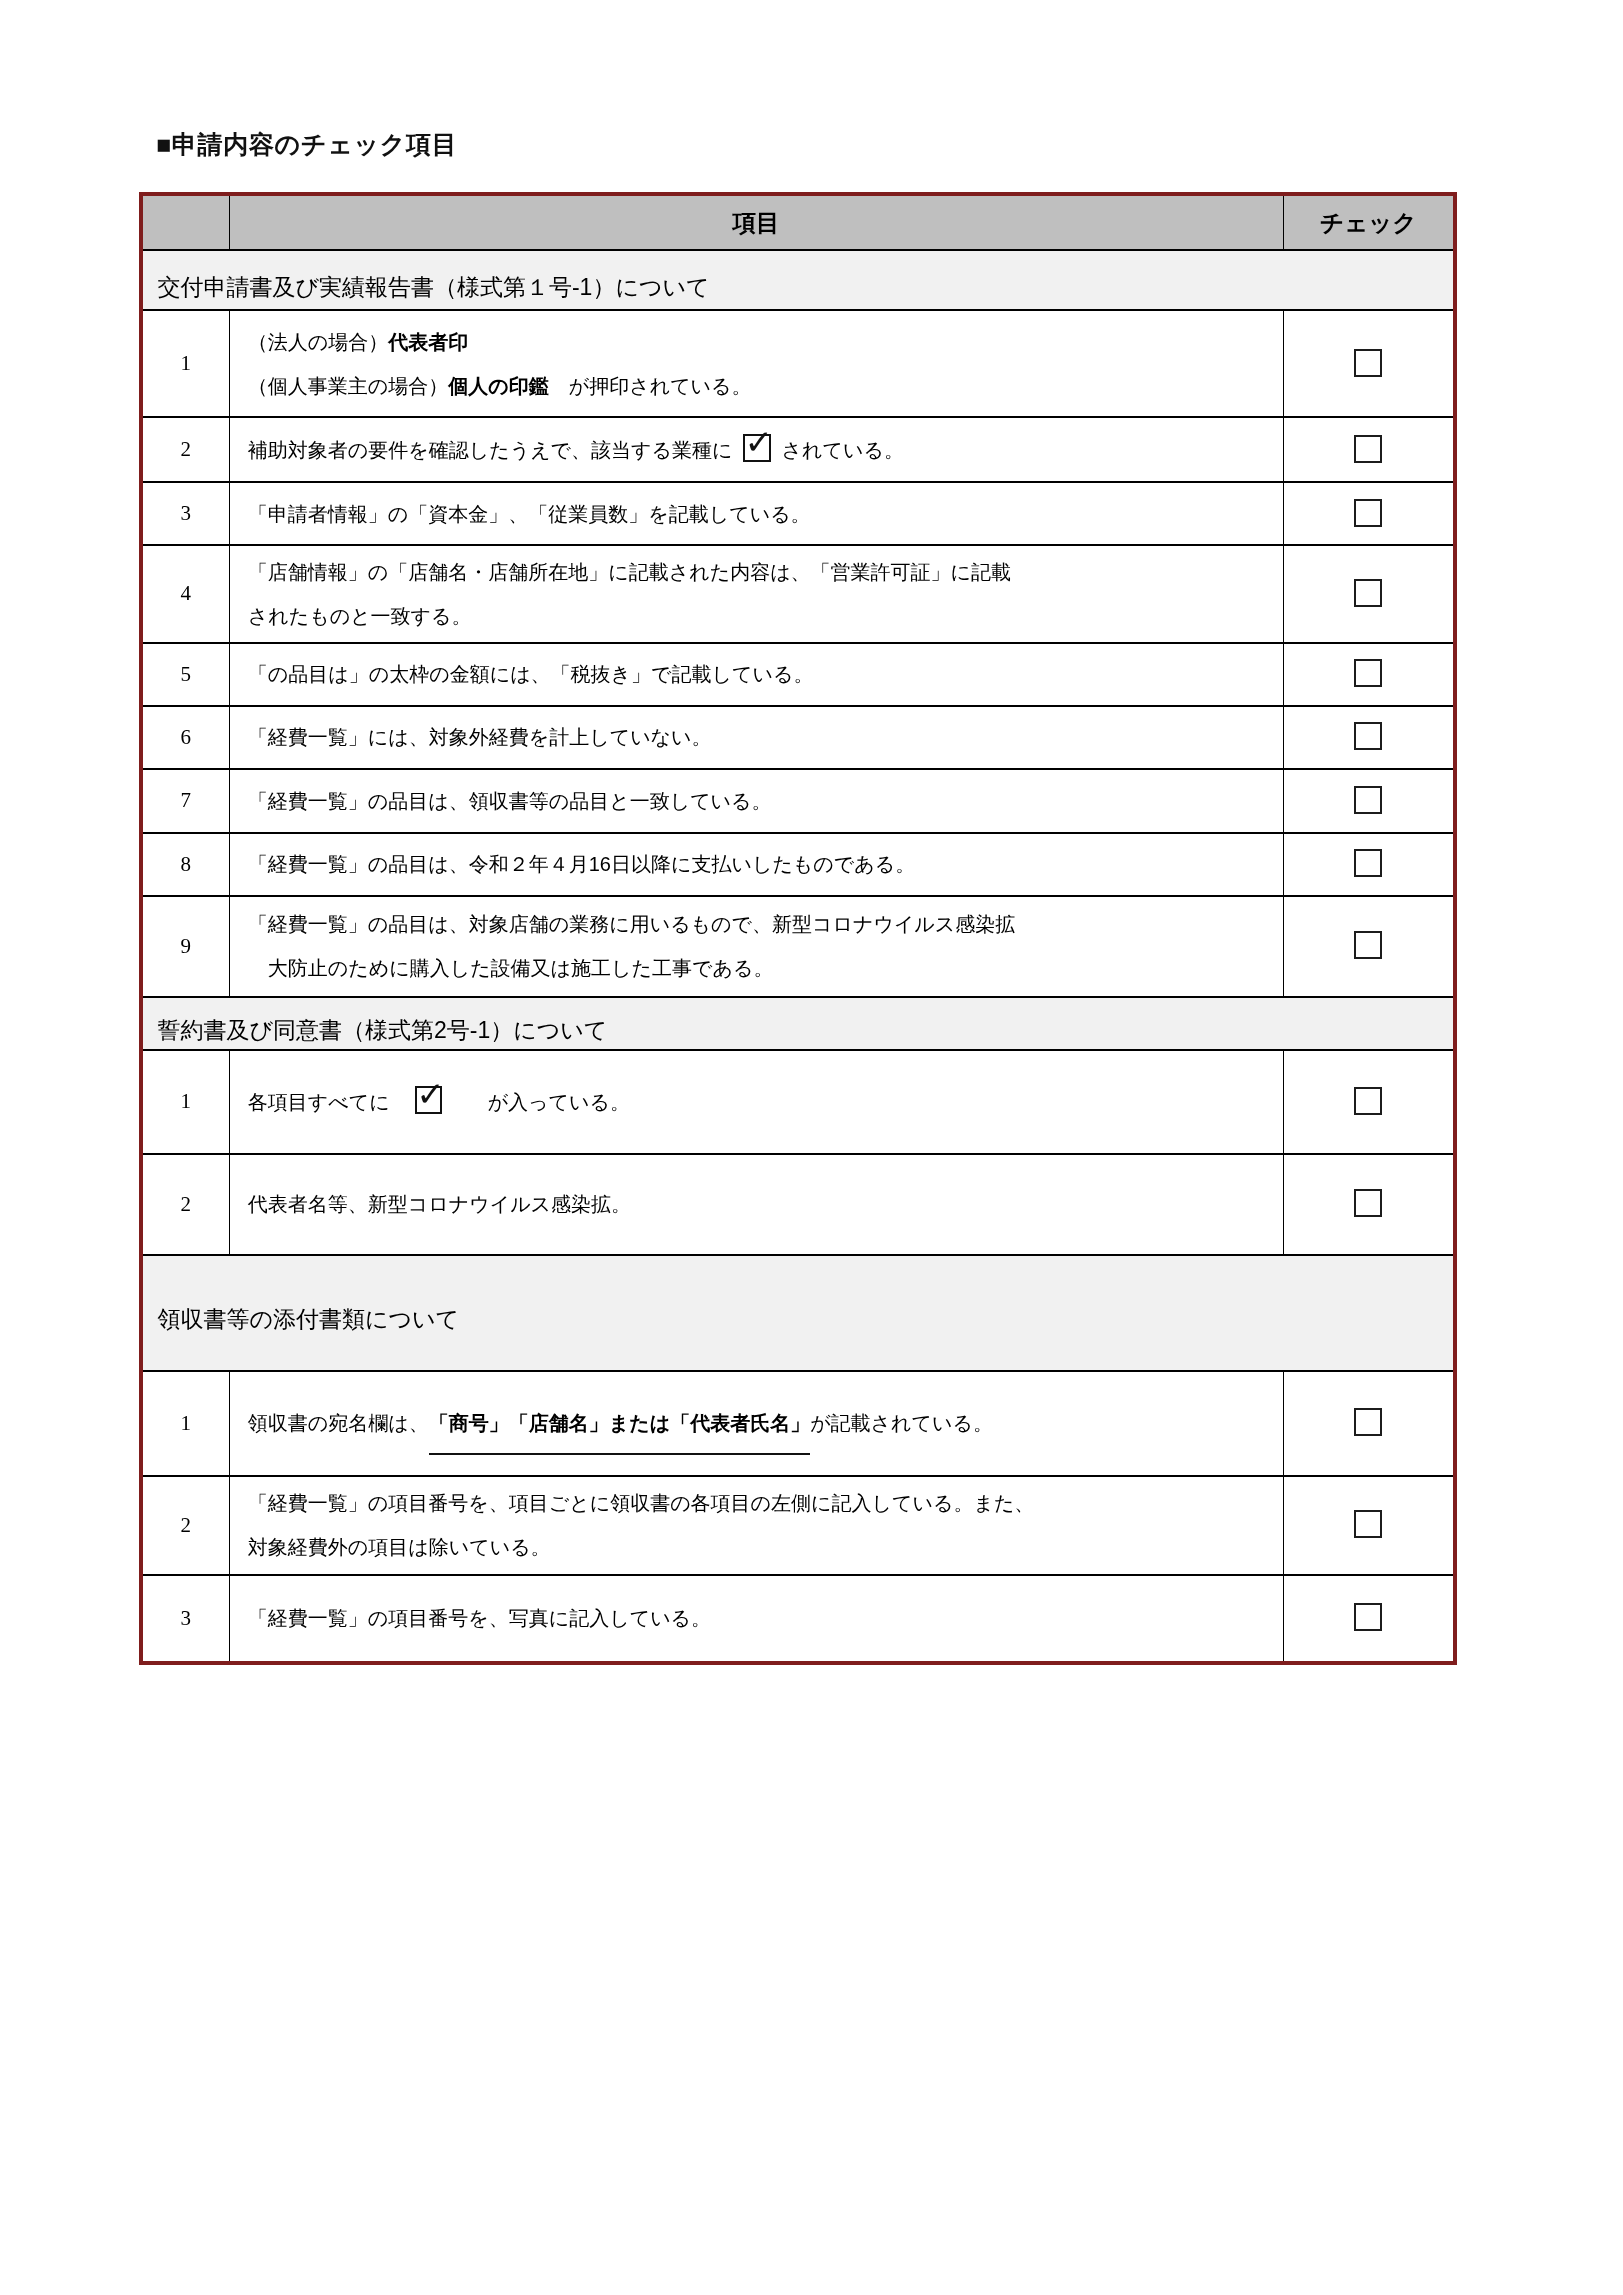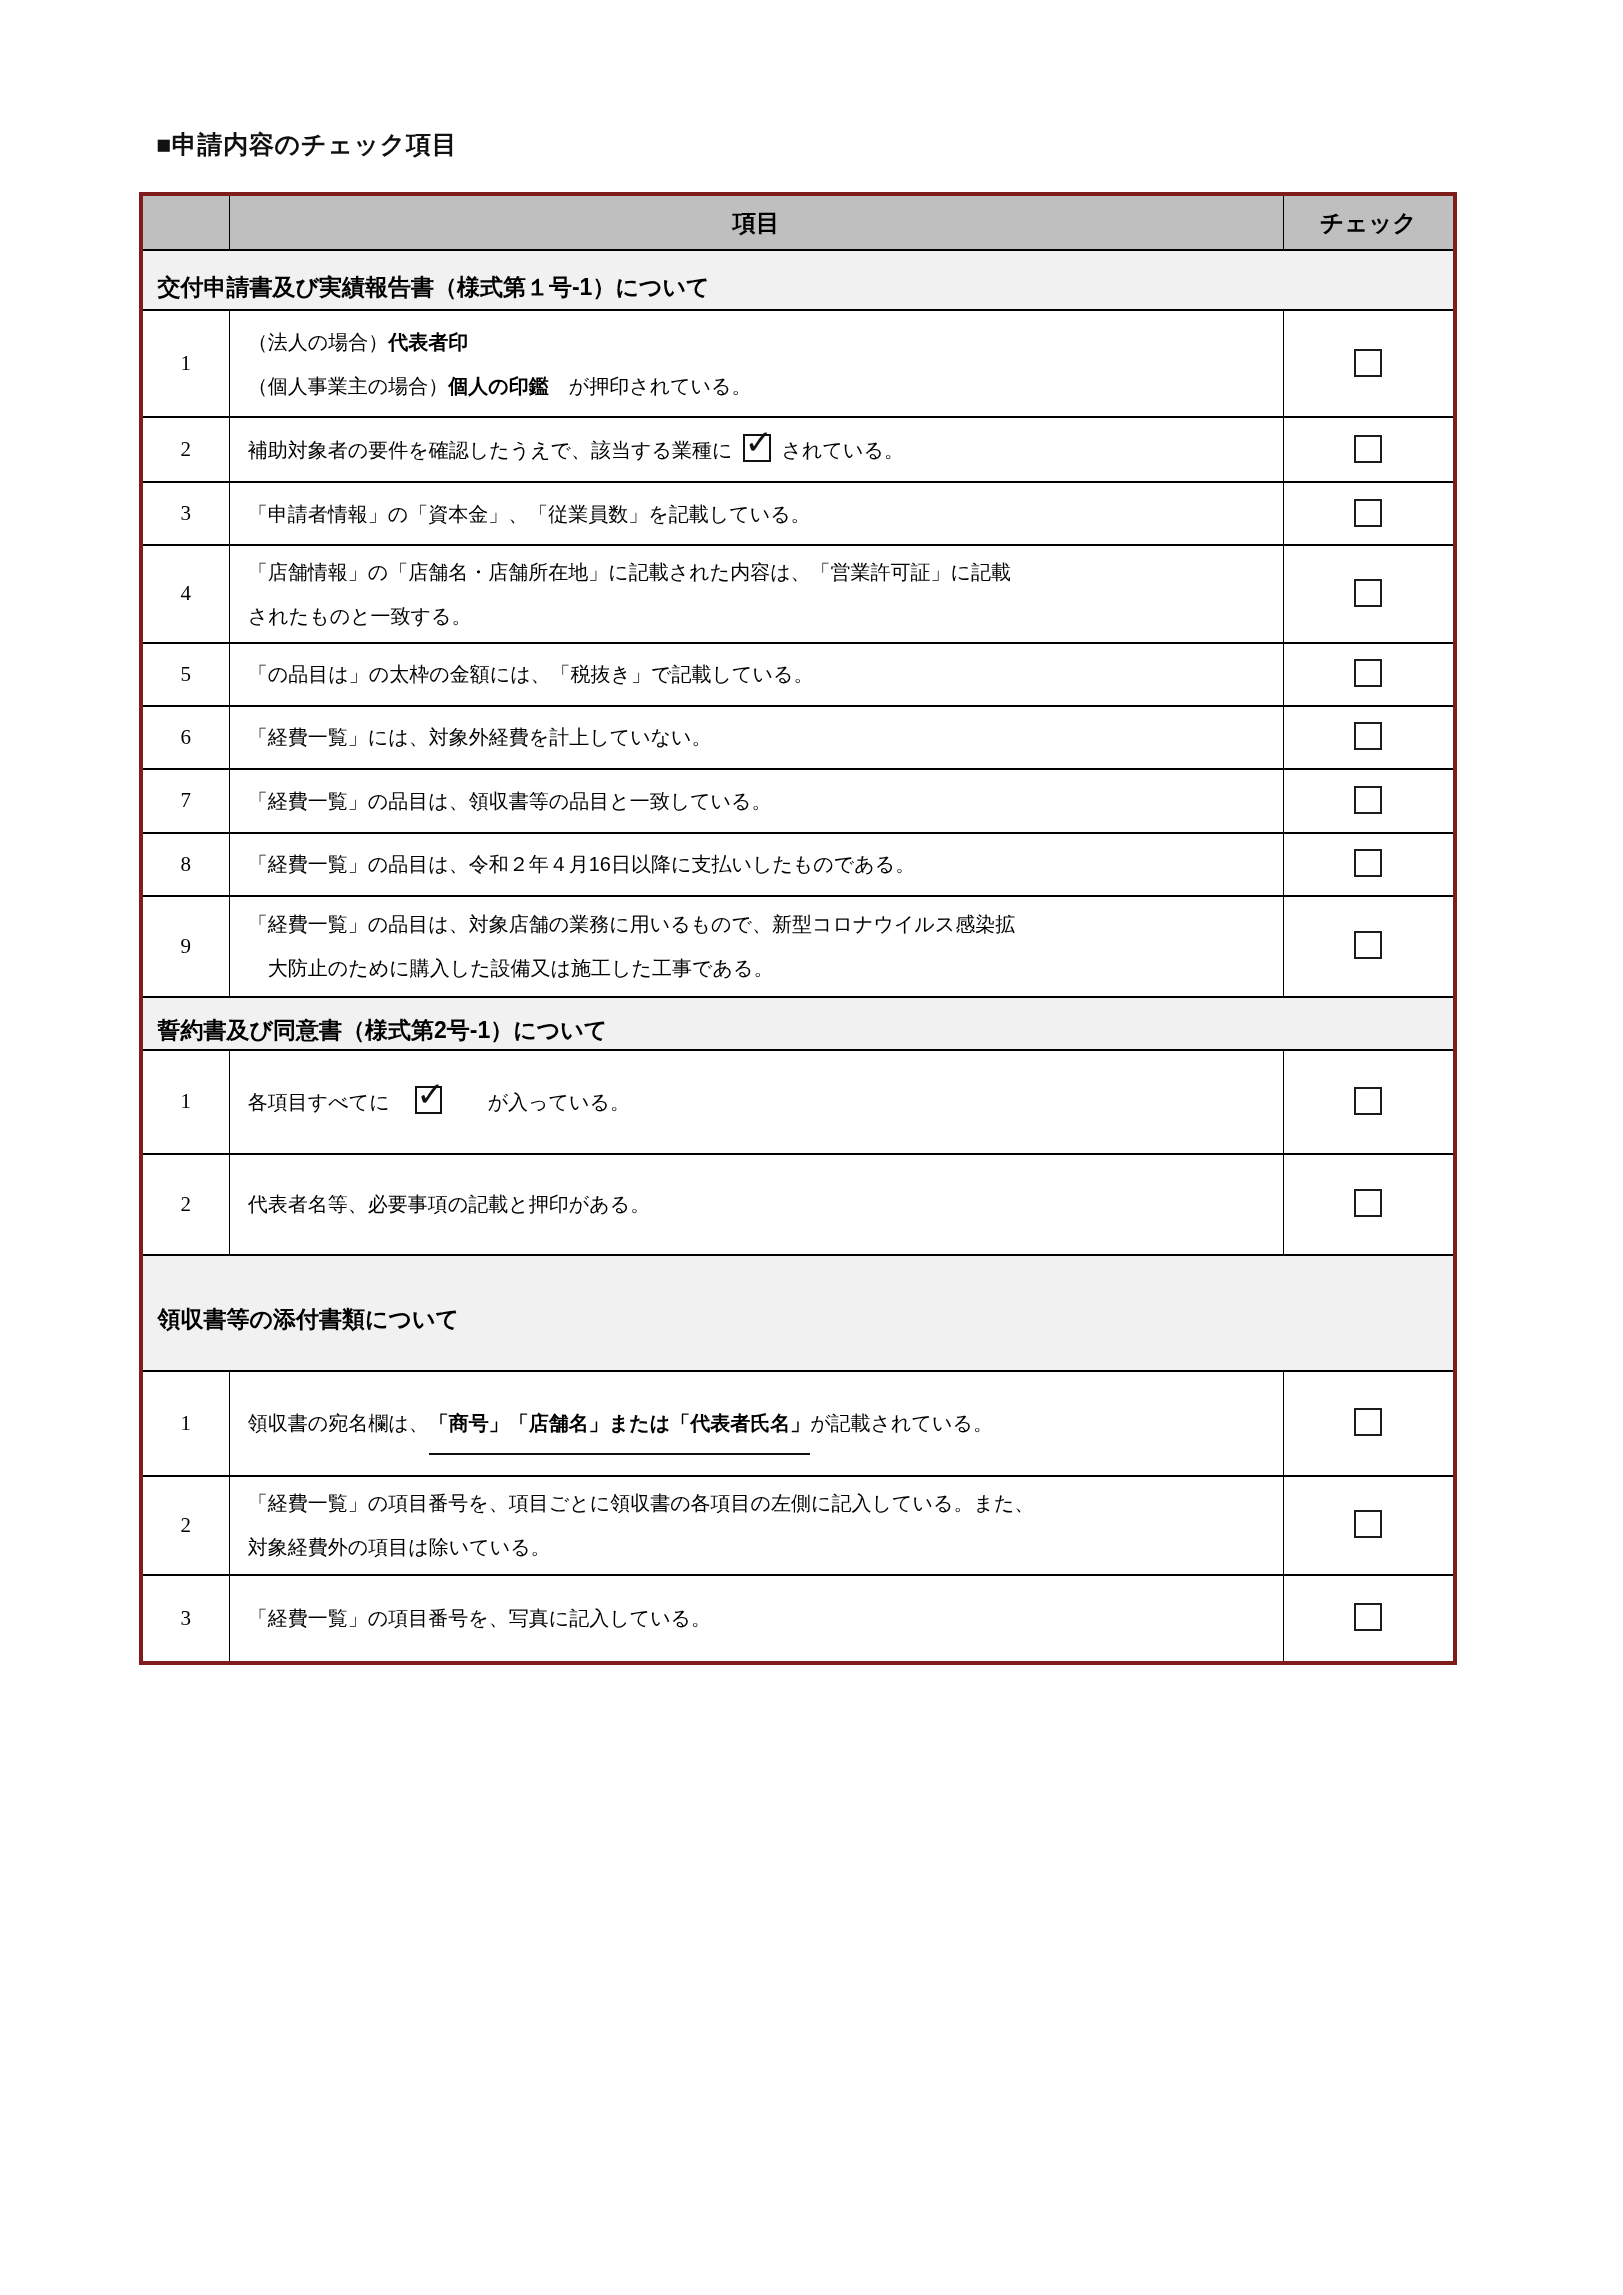--- a/index.html
+++ b/index.html
@@ -50,21 +50,21 @@
     text-align: center;
     vertical-align: middle;
     color: #000000;
   }
   td.section-cell {
     background: #f1f1f1;
     vertical-align: middle;
   }
   .section-title {
     font-size: 23px;
-    font-weight: 700;
+    font-weight: 400;
     padding-left: 14.4px;
     color: #000000;
     margin-top: 14px;
   }
   td.no-cell {
     font-family: "Liberation Serif", "DejaVu Serif", serif;
     font-size: 21px;
     text-align: center;
     vertical-align: middle;
     color: #000000;
@@ -186,21 +186,21 @@
             <div class="section-title">誓約書及び同意書（様式第2号-1）について</div>
           </td>
         </tr>
         <tr class="item-row">
           <td class="no-cell" style="height: 104px;">1</td>
           <td class="item-cell"><span>各項目すべてに　</span><span class="cbx"><span class="tick">✓</span></span><span>　　が入っている。</span></td>
           <td class="check-cell"><span class="checkbox"></span></td>
         </tr>
         <tr class="item-row">
           <td class="no-cell" style="height: 101px;">2</td>
-          <td class="item-cell"><span>代表者名等、必要事項の記載と押印がある。</span></td>
+          <td class="item-cell"><span>代表者名等、新型コロナウイルス感染拡。</span></td>
           <td class="check-cell"><span class="checkbox"></span></td>
         </tr>
         <tr class="section-row">
           <td class="section-cell" colspan="3" style="height: 116px;">
             <div class="section-title">領収書等の添付書類について</div>
           </td>
         </tr>
         <tr class="item-row">
           <td class="no-cell" style="height: 105px;">1</td>
           <td class="item-cell"><span>領収書の宛名欄は、</span><span class="b u">「商号」「店舗名」または「代表者氏名」</span><span>が記載されている。</span></td>

